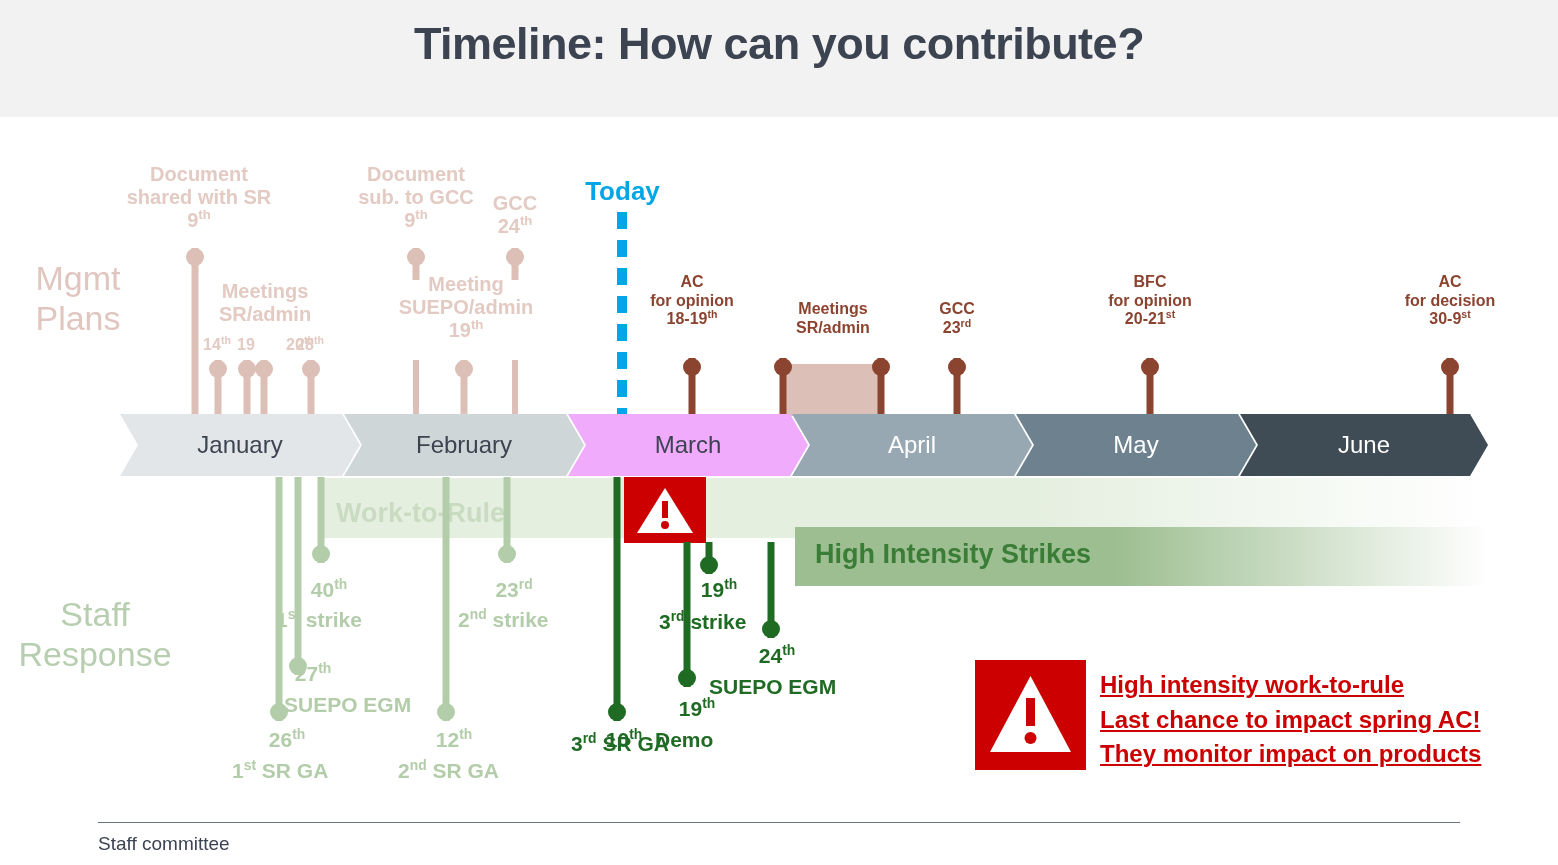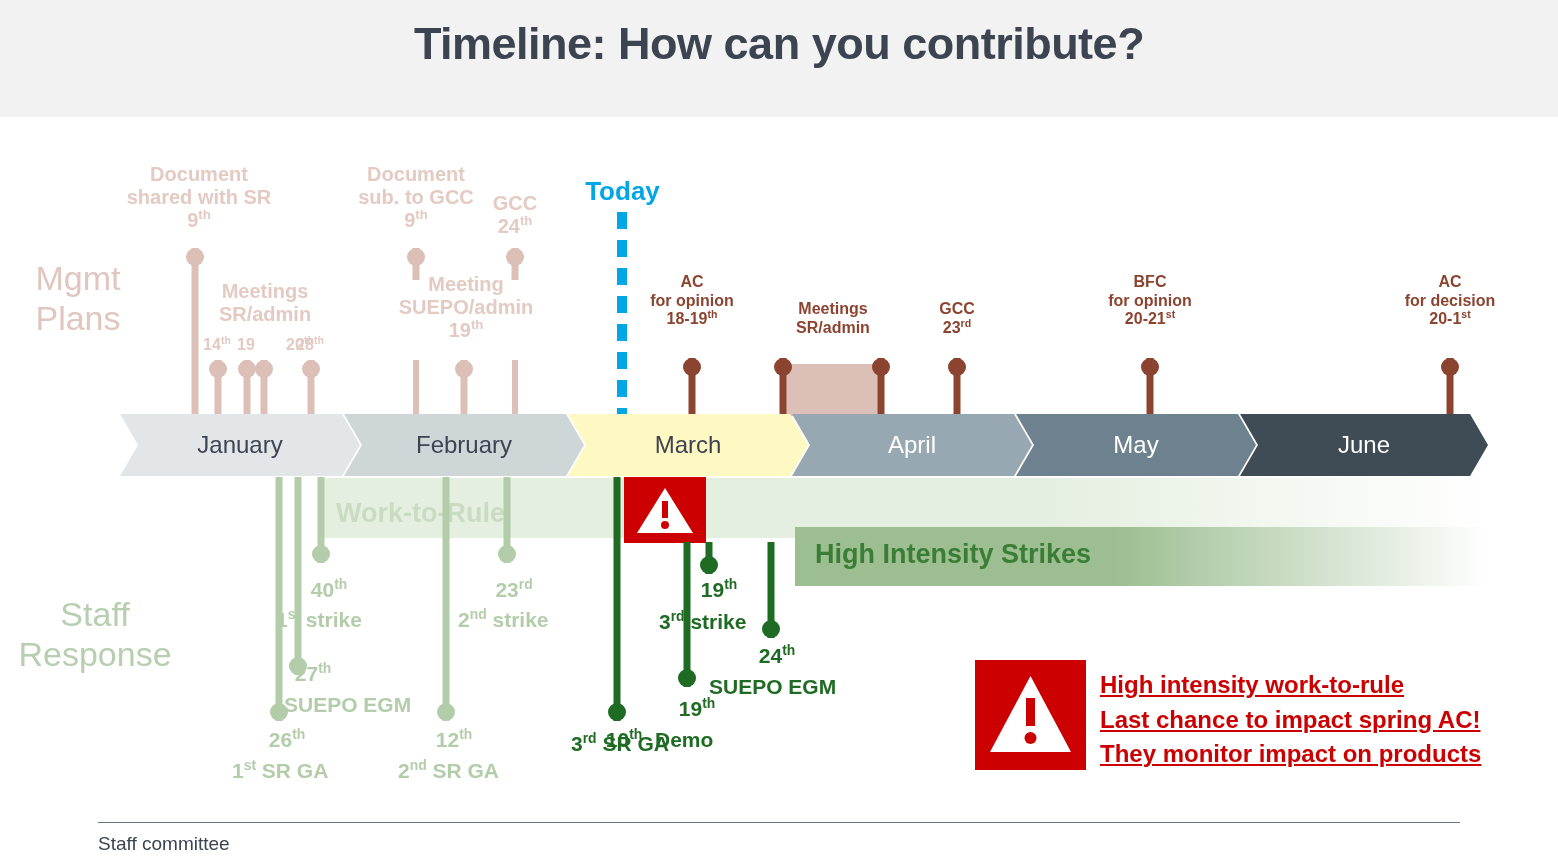--- a/index.html
+++ b/index.html
@@ -205,21 +205,21 @@
 
   <div class="cap cap-mgmt-dark" style="left:1072px;top:273px;width:156px;">
     <div>BFC</div>
     <div>for opinion</div>
     <div><span>20-21</span><span class="small">st</span></div>
   </div>
 
   <div class="cap cap-mgmt-dark" style="left:1372px;top:273px;width:156px;">
     <div>AC</div>
     <div>for decision</div>
-    <div><span>20-1</span><span class="small">st</span></div>
+    <div><span>30-9</span><span class="small">st</span></div>
   </div>
 
   <div class="pin mgmt-pin" style="left:186px;top:248px;width:18px;height:167px;">
     <div class="stem" style="height:167px;"></div>
     <div class="head"></div>
   </div>
 
   <div class="pin mgmt-pin" style="left:209px;top:360px;width:18px;height:55px;">
     <div class="stem" style="height:55px;"></div>
     <div class="head"></div>
@@ -292,21 +292,21 @@
 
   <div class="months">
     <div class="chev" style="left:224px;width:240px;background:#ced6d8;color:#3d4451;
                 clip-path:polygon(0 0,222px 0,240px 31px,222px 62px,0 62px,18px 31px);">
       <span>February</span>
     </div>
     <div class="chev" style="left:0px;width:240px;background:#e2e6e8;color:#3d4451;
                 clip-path:polygon(0 0,222px 0,240px 31px,222px 62px,0 62px,18px 31px);">
       <span>January</span>
     </div>
-    <div class="chev" style="left:448px;width:240px;background:#fef9c3;color:#3d4451;
+    <div class="chev" style="left:448px;width:240px;background:#f0abfc;color:#3d4451;
                 clip-path:polygon(0 0,222px 0,240px 31px,222px 62px,0 62px,18px 31px);">
       <span>March</span>
     </div>
     <div class="chev" style="left:672px;width:240px;background:#97a8b3;color:#ffffff;
                 clip-path:polygon(0 0,222px 0,240px 31px,222px 62px,0 62px,18px 31px);">
       <span>April</span>
     </div>
     <div class="chev" style="left:896px;width:240px;background:#6d818f;color:#ffffff;
                 clip-path:polygon(0 0,222px 0,240px 31px,222px 62px,0 62px,18px 31px);">
       <span>May</span>

